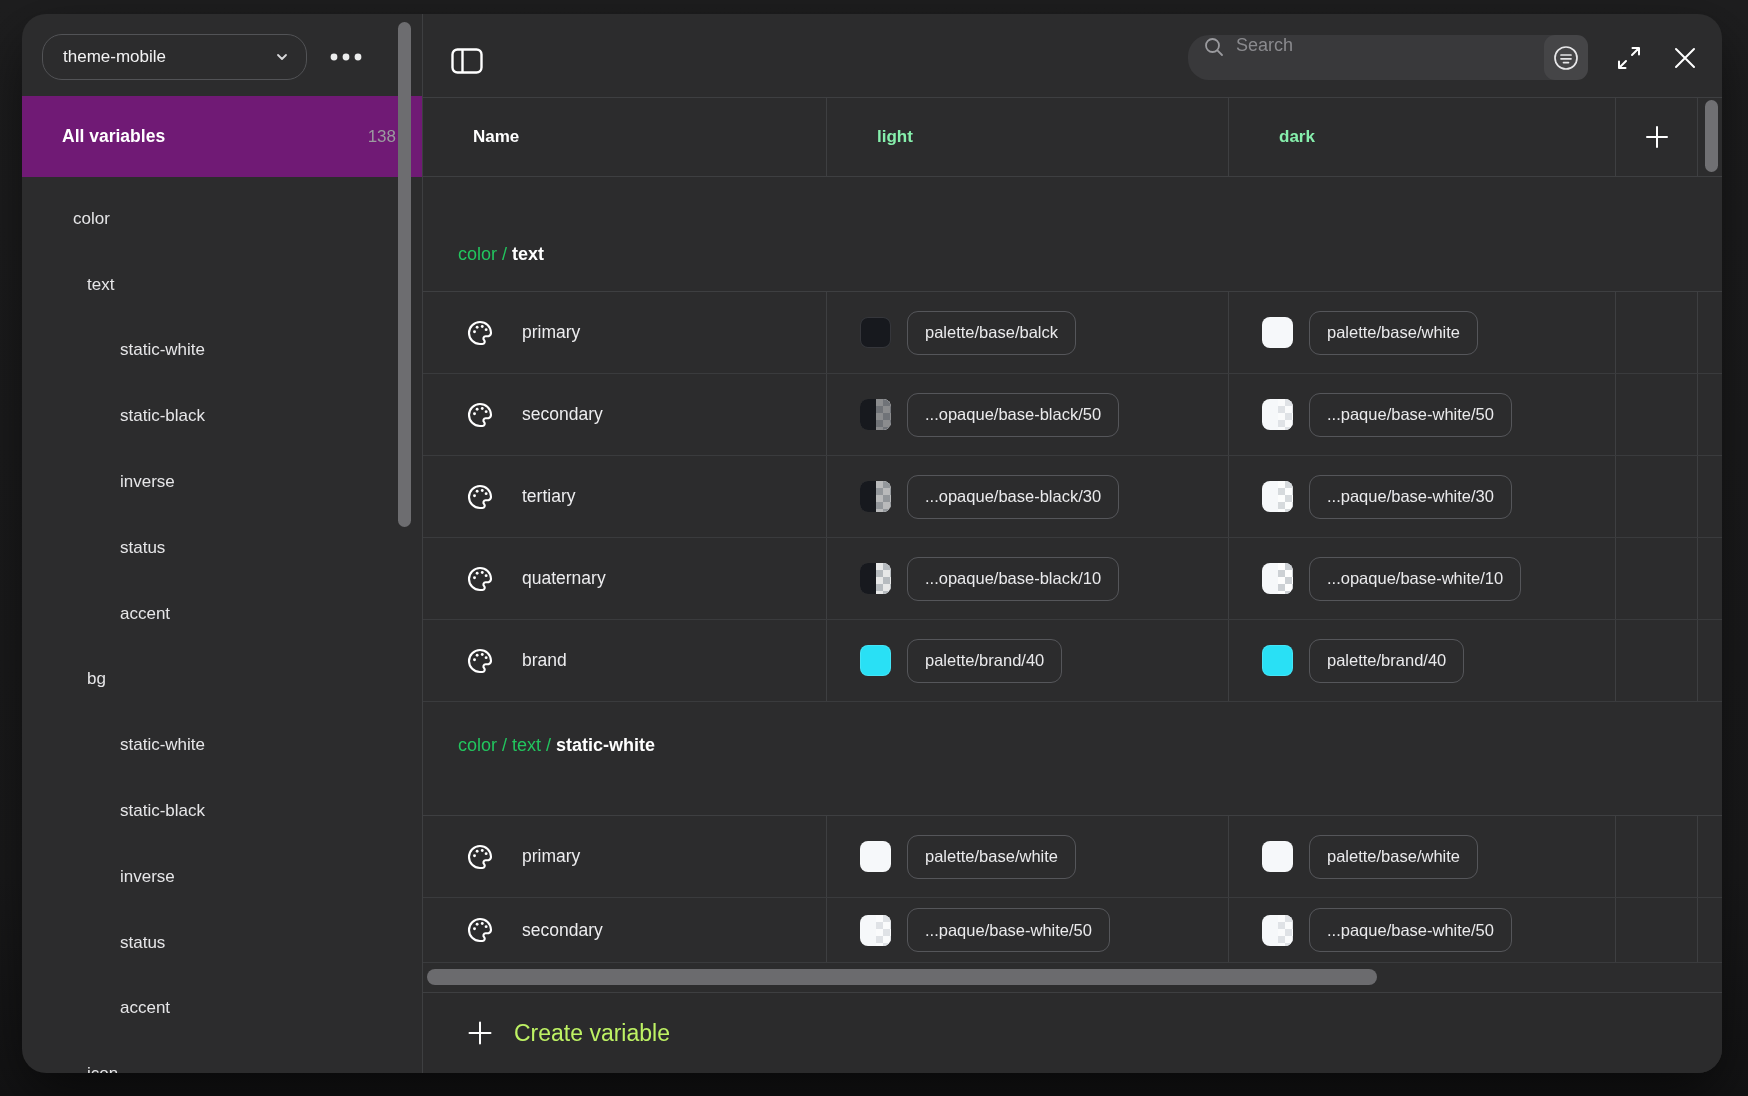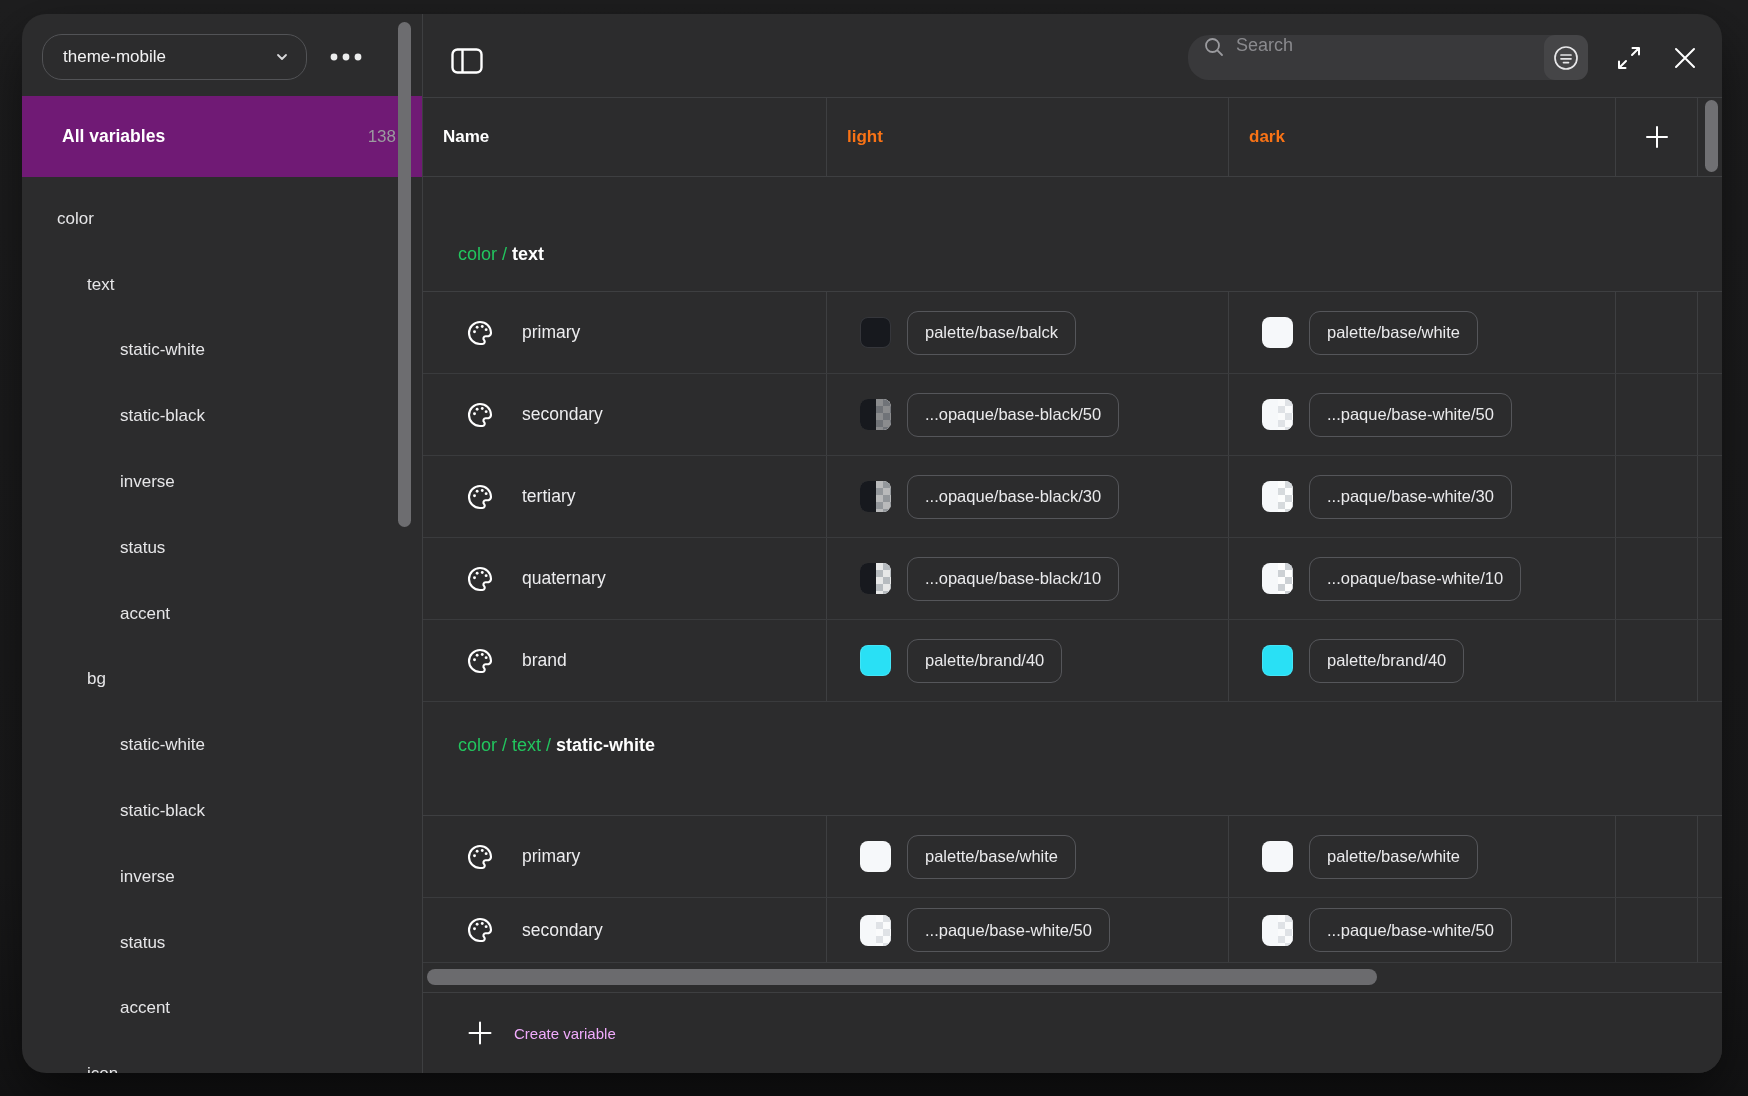--- a/index.html
+++ b/index.html
@@ -35,21 +35,21 @@
   }
   .all-vars {
     height:81px; background:#701a75;
     display:flex; align-items:center; justify-content:space-between;
     padding:0 26px 0 40px;
   }
   .all-vars .av-label { font-size:17.5px; font-weight:700; color:#ffffff; }
   .all-vars .av-count { font-size:17px; color:#9b9b9f; }
   .tree { padding-top:9px; }
   .tree-item { height:65.8px; display:flex; align-items:center; font-size:17px; color:#e6e6e8; }
-  .lv1 { padding-left:35px; }
+  .lv1 { padding-left:35px;margin-left:16px; }
   .lv2 { padding-left:65px; }
   .lv3 { padding-left:98px; }
   .sb-scrollthumb {
     position:absolute; left:376px; top:8px; width:13px; height:505px;
     background:#6d6d70; border-radius:7px;
   }
   
   .main { position:absolute; left:401px; top:0; width:1299px; height:100%; }
   .topbar { position:relative; height:83px; }
   .icon-btn { display:flex; align-items:center; justify-content:center; color:#fff; }
@@ -73,22 +73,22 @@
   .v-scrollthumb {
     position:absolute; left:1282px; top:86px; width:13px; height:72px;
     background:#707073; border-radius:7px;
   }
   
   .hdr-row { height:80px; display:flex; border-top:1px solid #3e3f41; border-bottom:1px solid #3e3f41; }
   .col-name  { width:404px; border-right:1px solid #3e3f41; }
   .col-mode  { width:402px; border-right:1px solid #3e3f41; }
   .col-mode2 { width:387px; border-right:1px solid #3e3f41; }
   .col-plus  { width:82px;  border-right:1px solid #3e3f41; }
-  .hdr-cell { display:flex; align-items:center; padding-left:20px; font-size:17px; font-weight:700; color:#fff; }
-  .hdr-cell.mode { font-weight:600; color:#f97316; }
+  .hdr-cell { display:flex; align-items:center; padding-left:50px; font-size:17px; font-weight:700; color:#fff; }
+  .hdr-cell.mode { font-weight:600; color:#86efac; }
   .hdr-plus { display:flex; align-items:center; justify-content:center; padding-left:0; }
   .group-row {
     height:115px; display:flex; align-items:flex-end; padding:0 0 26px 35px;
     border-bottom:1px solid #3e3f41; font-size:18px;
   }
   .group-row.g2 { height:114px;align-items:center; }
   .crumb-muted { color:#22c55e; }
   .crumb-bold  { color:#ffffff; font-weight:700; margin-left:5px; }
   .data-row { height:82px; display:flex; border-bottom:1px solid #3a3b3d; }
   .data-row.clipped { height:65px; }
@@ -118,21 +118,21 @@
   
   .hscroll-strip { position:relative; height:29px; }
   .h-scrollthumb {
     position:absolute; left:4px; top:6px; width:950px; height:16px;
     background:#6b6b6e; border-radius:8px;
   }
   .footer {
     height:81px; border-top:1px solid #3e3f41; background:#2b2b2c;
     display:flex; align-items:center; padding-left:43px;
   }
-  .footer .cv-label { margin-left:20px; font-size:15px; color:#f0abfc; }
+  .footer .cv-label { margin-left:20px; font-size:23px; color:#bef264; }
   svg { display:block; }
 </style>
 </head>
 <body>
 
 <div class="modal">
 
   <div class="sidebar">
     <div class="sb-head">
       <div class="collection-dd">

